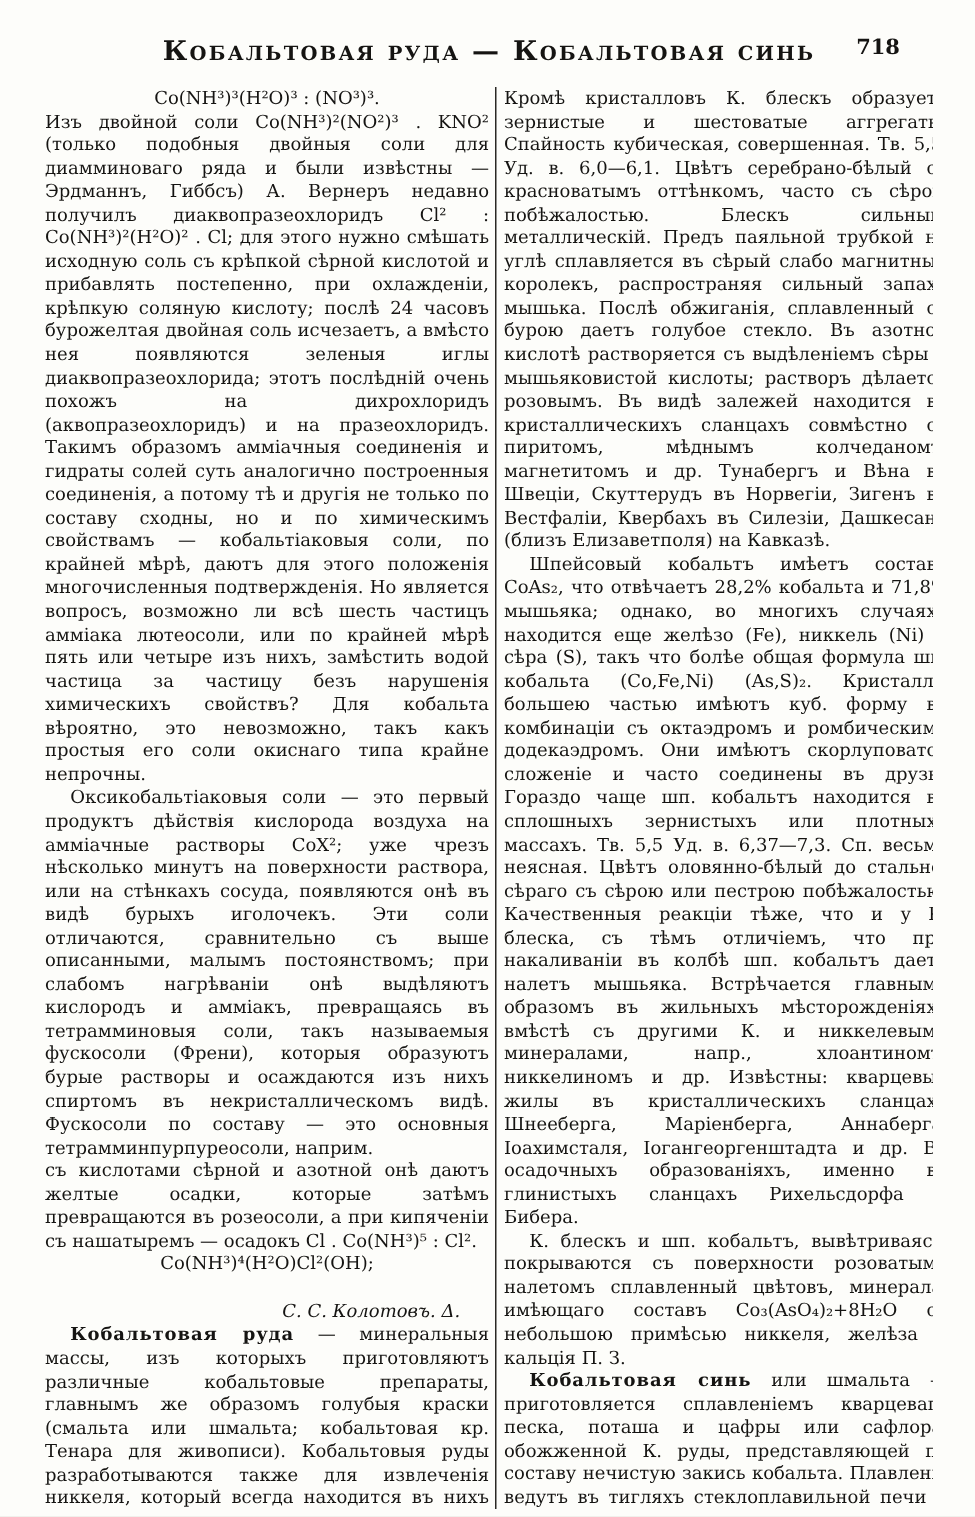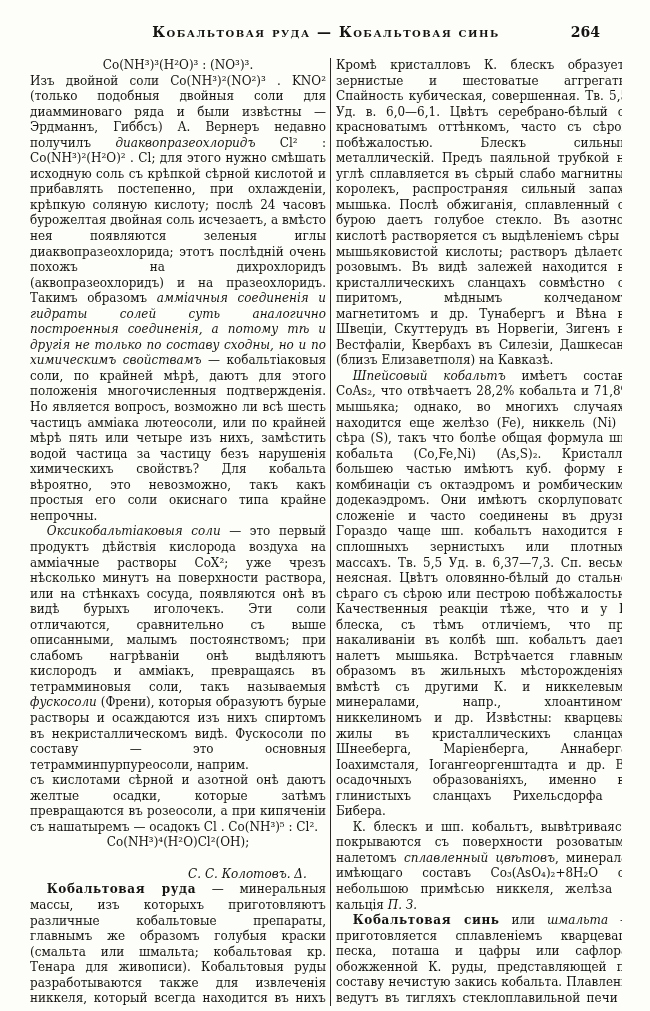--- a/index.html
+++ b/index.html
@@ -20,21 +20,21 @@
     height: 28px;
     margin-bottom: 6px;
   }
   .running-title {
     position: absolute;
     left: 0; right: 0;
     text-align: center;
     font-weight: bold;
     font-variant: small-caps;
     letter-spacing: 1.5px;
-    font-size: 14px;
+    font-size: 18px;
     white-space: nowrap;
   }
   .page-number {
     position: absolute;
     right: 22px;
     top: 0;
     font-weight: bold;
     font-size: 14px;
   }
   .columns {
@@ -56,30 +56,30 @@
   .col-divider {
     flex: 0 0 1px;
     background: #2a2824;
     margin: 0 5px 0 4px;
   }
   .col p { margin: 0; }
   .block.indent { text-indent: 1.4em; }
   .block.formula { text-align: center; text-indent: 0; }
   .block.signature { text-align: right; padding-right: 1.6em; font-style: italic; margin-top: 16px; }
   .seg-normal { font-style: normal; font-weight: normal; }
-  .seg-italic { font-style: italic; }
+  .seg-italic { }
   .seg-bold { font-weight: bold; letter-spacing: 0.6px; }
 </style>
 </head>
 <body>
 
 <div class="page">
   <div class="running-head">
     <div class="running-title">Кобальтовая руда — Кобальтовая синь</div>
-    <div class="page-number">264</div>
+    <div class="page-number">718</div>
   </div>
   <div class="columns">
     <div class="col">
         <p class="block formula"><span class="seg-normal">Co(NH³)³(H²O)³ : (NO³)³.</span></p>
         <p class="block paragraph"><span class="seg-normal">Изъ двойной соли Co(NH³)²(NO²)³ . KNO² (только подобныя двойныя соли для диамминоваго ряда и были извѣстны — Эрдманнъ, Гиббсъ) А. Вернеръ недавно получилъ </span><span class="seg-italic">диаквопразеохлоридъ</span><span class="seg-normal"> Cl² : Co(NH³)²(H²O)² . Cl; для этого нужно смѣшать исходную соль съ крѣпкой сѣрной кислотой и прибавлять постепенно, при охлажденіи, крѣпкую соляную кислоту; послѣ 24 часовъ бурожелтая двойная соль исчезаетъ, а вмѣсто нея появляются зеленыя иглы диаквопразеохлорида; этотъ послѣдній очень похожъ на дихрохлоридъ (аквопразеохлоридъ) и на празеохлоридъ. Такимъ образомъ </span><span class="seg-italic">амміачныя соединенія и гидраты солей суть аналогично построенныя соединенія, а потому тѣ и другія не только по составу сходны, но и по химическимъ свойствамъ</span><span class="seg-normal"> — кобальтіаковыя соли, по крайней мѣрѣ, даютъ для этого положенія многочисленныя подтвержденія. Но является вопросъ, возможно ли всѣ шесть частицъ амміака лютеосоли, или по крайней мѣрѣ пять или четыре изъ нихъ, замѣстить водой частица за частицу безъ нарушенія химическихъ свойствъ? Для кобальта вѣроятно, это невозможно, такъ какъ простыя его соли окиснаго типа крайне непрочны.</span></p>
         <p class="block paragraph indent"><span class="seg-italic">Оксикобальтіаковыя соли</span><span class="seg-normal"> — это первый продуктъ дѣйствія кислорода воздуха на амміачные растворы CoX²; уже чрезъ нѣсколько минутъ на поверхности раствора, или на стѣнкахъ сосуда, появляются онѣ въ видѣ бурыхъ иголочекъ. Эти соли отличаются, сравнительно съ выше описанными, малымъ постоянствомъ; при слабомъ нагрѣваніи онѣ выдѣляютъ кислородъ и амміакъ, превращаясь въ тетрамминовыя соли, такъ называемыя </span><span class="seg-italic">фускосоли</span><span class="seg-normal"> (Френи), которыя образуютъ бурые растворы и осаждаются изъ нихъ спиртомъ въ некристаллическомъ видѣ. Фускосоли по составу — это основныя тетрамминпурпуреосоли, наприм.</span></p>
         <p class="block paragraph"><span class="seg-normal">съ кислотами сѣрной и азотной онѣ даютъ желтые осадки, которые затѣмъ превращаются въ розеосоли, а при кипяченіи съ нашатыремъ — осадокъ Cl . Co(NH³)⁵ : Cl².</span></p>
         <p class="block formula"><span class="seg-normal">Co(NH³)⁴(H²O)Cl²(OH);</span></p>
         <p class="block signature"><span class="seg-italic">С. С. Колотовъ. Δ.</span></p>
         <p class="block paragraph indent"><span class="seg-bold">Кобальтовая руда</span><span class="seg-normal"> — минеральныя массы, изъ которыхъ приготовляютъ различные кобальтовые препараты, главнымъ же образомъ голубыя краски (смальта или шмальта; кобальтовая кр. Тенара для живописи). Кобальтовыя руды разработываются также для извлеченія никкеля, который всегда находится въ нихъ въ большемъ или меньшемъ количествѣ. К. рудами являются исключительно сѣрнисто-мышьяковистыя соединенія кобальта, къ которымъ примѣшиваются въ различныхъ количествахъ никкель и желѣзо. Сюда принадлежатъ минералы: К. блескъ или кобальтинъ и шпейсовый кобальтъ или шмальтинъ. </span></p>

